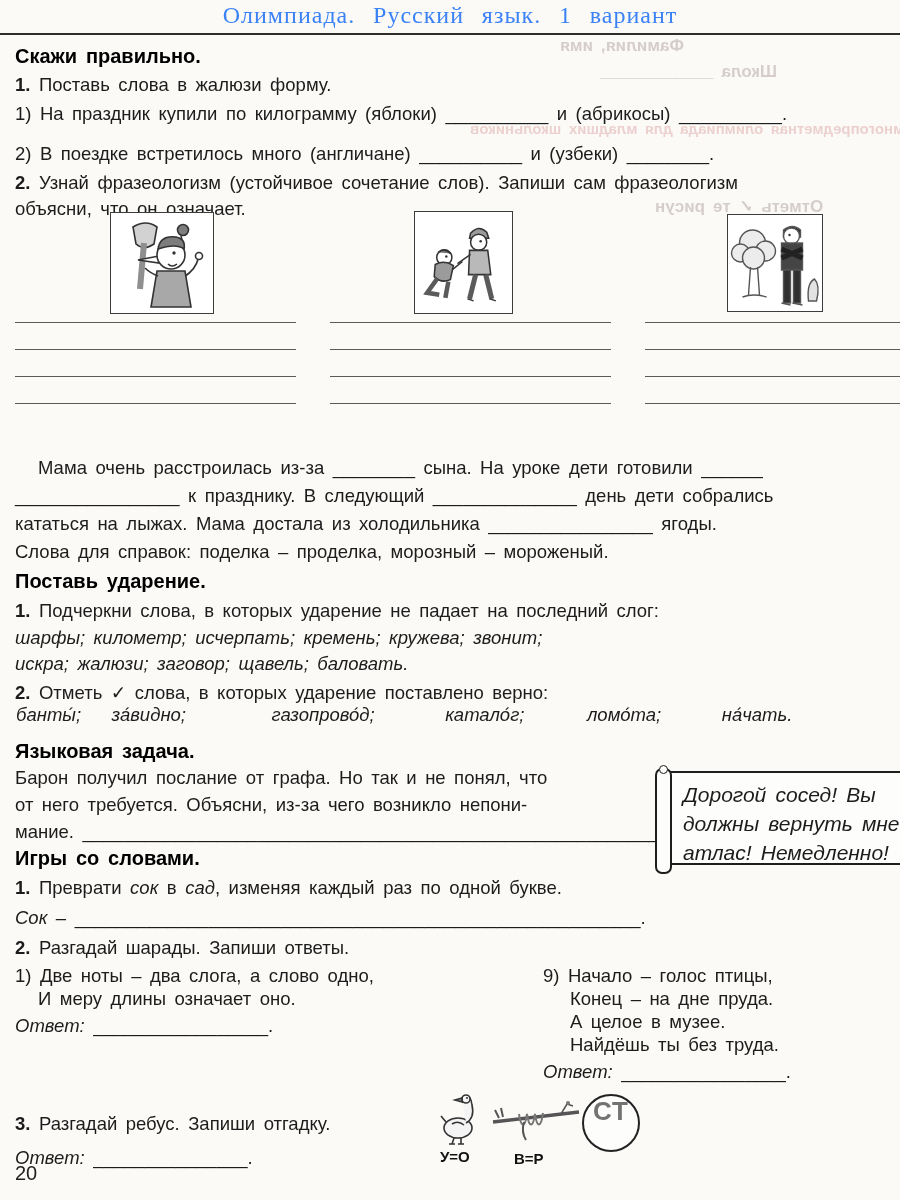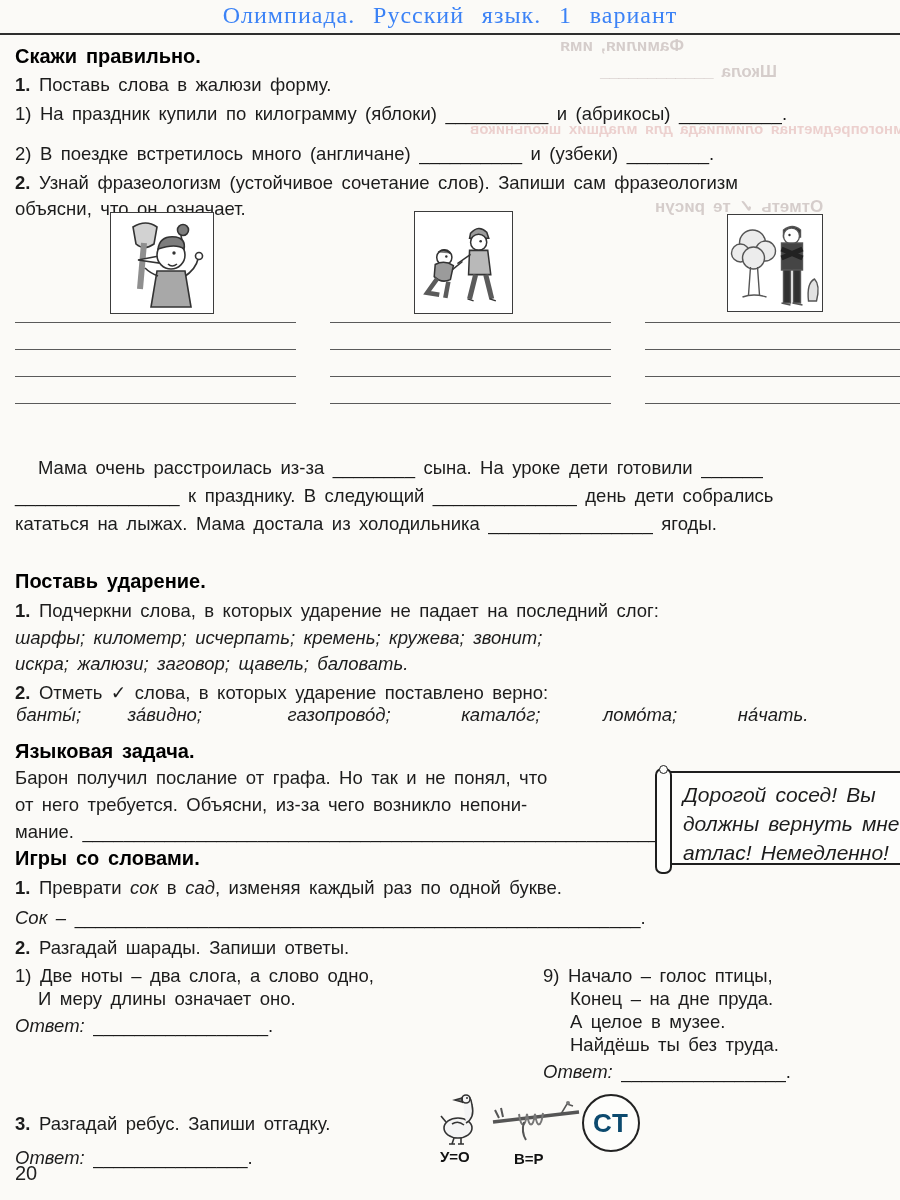--- a/index.html
+++ b/index.html
@@ -20,40 +20,40 @@
   }
   .rule{position:absolute;left:0;top:33px;width:900px;height:0;border-top:2px solid #2e2e2e;}
   .imgbox{position:absolute;border:1.6px solid #3c3c3c;background:#fff;}
   .imgbox svg{display:block;width:100%;height:100%;}
   .ansgrid{
     position:absolute;left:15px;top:296px;
     display:grid;grid-template-columns:281px 281px 256px;column-gap:34px;grid-auto-rows:27px;
   }
   .ansline{border-bottom:1.6px solid #5a5a5a;}
   .accents span{display:inline-block;font-style:italic;}
-  .accents span:nth-child(1){margin-right:38px;}
+  .accents span:nth-child(1){margin-right:22px;}
   .accents span:nth-child(2){margin-right:77px;}
   .accents span:nth-child(3){margin-right:62px;}
   .accents span:nth-child(4){margin-right:54px;}
   .accents span:nth-child(5){margin-right:52px;}
   .note{
     position:absolute;left:663px;top:771px;width:245px;height:90px;
     border-top:2.5px solid #1e1e1e;border-bottom:2.5px solid #1e1e1e;background:#fdfdfb;
   }
   .note-roll{
     position:absolute;left:-8px;top:-5px;width:13px;height:102px;
     border:2px solid #1e1e1e;border-radius:7px;background:#fdfdfb;
   }
   .note-curl{position:absolute;left:-4px;top:-8px;width:7px;height:7px;border:1.6px solid #1e1e1e;border-radius:50%;background:#fdfdfb;}
   .note-text{padding:7px 0 0 20px;font-style:italic;font-size:21px;line-height:29px;white-space:nowrap;}
   .circle-st{
     position:absolute;left:582px;top:1094px;width:54px;height:54px;
     border:2.6px solid #222;border-radius:50%;background:#fdfdfb;
-    display:flex;align-items:center;justify-content:center;
-    font-weight:bold;font-size:26px;letter-spacing:1px;color:#0c4a6e;
+    display:flex;align-items:flex-start;justify-content:center;
+    font-weight:bold;font-size:26px;letter-spacing:1px;color:#737373;
   }
   .rebus-label{position:absolute;font-weight:bold;font-size:15px;color:#111;}
   .ghost{
     position:absolute;transform:scaleX(-1);white-space:nowrap;
     color:rgba(158,138,138,0.40);font-weight:bold;font-size:17px;
   }
   .ghost.pink{color:rgba(205,125,125,0.33);font-size:15px;}
   .pagenum{position:absolute;left:15px;top:1162px;font-size:20px;color:#222;}
 </style>
 </head>
@@ -160,20 +160,21 @@
     <div class="ansline"></div>
     <div class="ansline"></div>
     <div class="ansline"></div>
     <div class="ansline"></div>
     <div class="ansline"></div>
   </div>
 
   <div class="t" style="left:38px;top:456px;">Мама очень расстроилась из-за ________ сына. На уроке дети готовили ______</div>
   <div class="t" style="left:15px;top:484px;">________________ к празднику. В следующий ______________ день дети собрались</div>
   <div class="t" style="left:15px;top:512px;">кататься на лыжах. Мама достала из холодильника ________________ ягоды.</div>
+  <div class="t" style="left:15px;top:540px;">Слова для справок: поделка – проделка, морозный – мороженый.</div>
 
   <div class="t h" style="left:15px;top:569px;">Поставь ударение.</div>
   <div class="t" style="left:15px;top:599px;">
     <span class="b">1.</span>
     <span>Подчеркни слова, в которых ударение не падает на последний слог:</span>
   </div>
   <div class="t i" style="left:15px;top:626px;">шарфы; километр; исчерпать; кремень; кружева; звонит;</div>
   <div class="t i" style="left:15px;top:652px;">искра; жалюзи; заговор; щавель; баловать.</div>
 
   <div class="t" style="left:15px;top:681px;">

